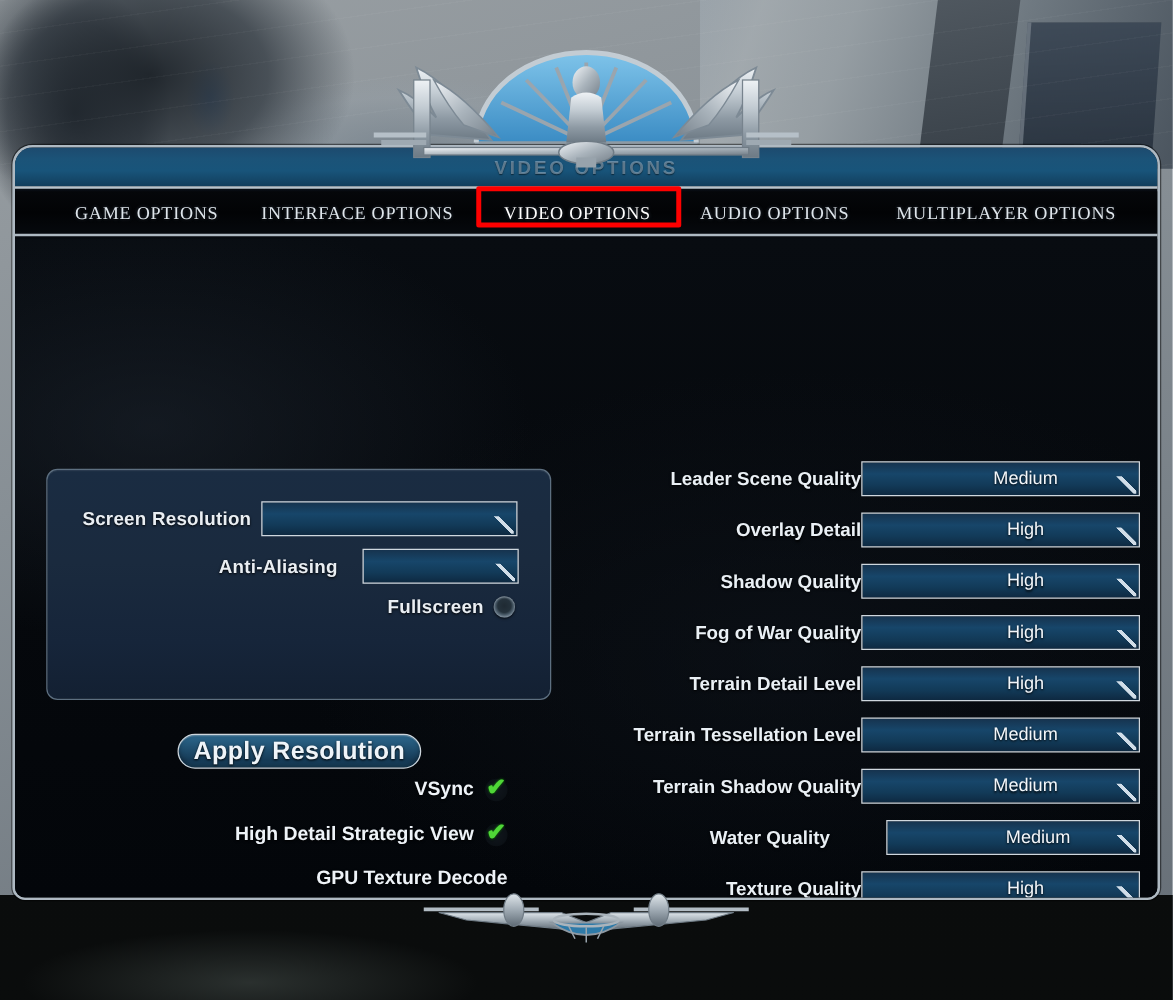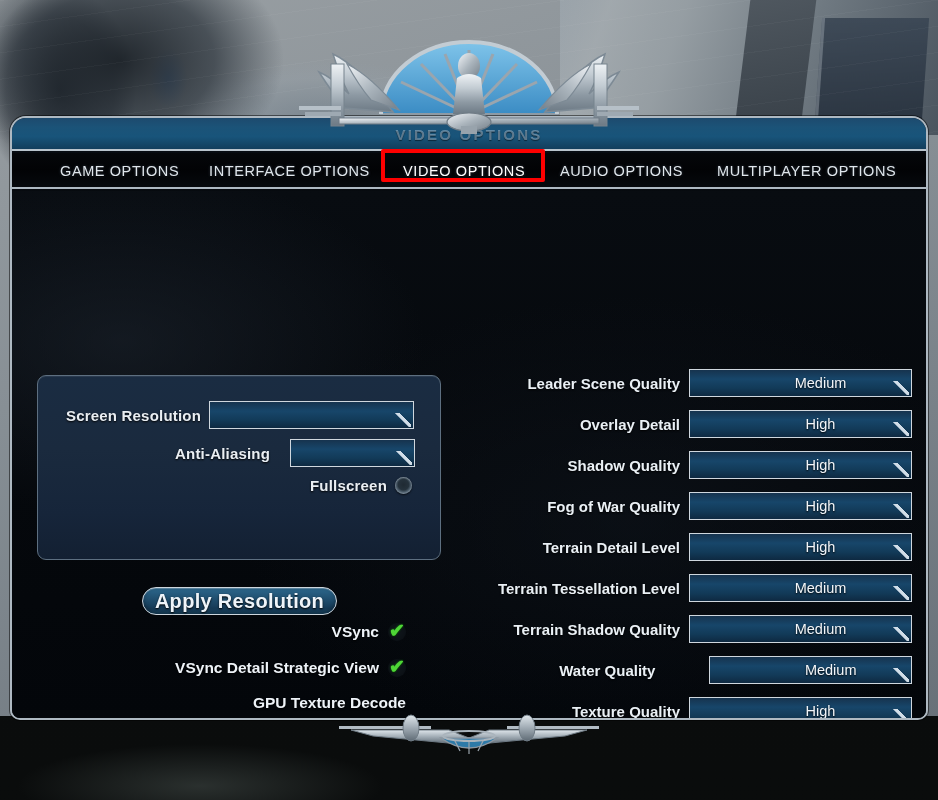--- a/index.html
+++ b/index.html
@@ -101,20 +101,21 @@
   }
 
   
   #tabbar {
     position: absolute;
     left: 0; top: 35px; width: 100%; height: 36px;
     background: linear-gradient(180deg, #05070a 0%, #020305 50%, #06090d 100%);
     border-bottom: 2px solid #aeb9c2;
     display: flex;
     align-items: center;
+    font-family: Liberation Serif, serif;
   }
   .tab {
     position: absolute;
     top: 5px;
     height: 26px;
     line-height: 26px;
     font-size: 14.5px;
     letter-spacing: 0.6px;
     font-weight: normal;
     color: #dfe6ec;
@@ -260,21 +261,20 @@
     position: absolute;
     left: 450px;
     width: 450px;
     height: 28px;
     display: flex;
     align-items: center;
   }
   .setting-label {
     width: 233px;
     text-align: right;
-    padding-right: 9px;
     font-size: 15px;
     font-weight: bold;
     color: #eaf0f5;
     text-shadow: 0 1px 2px #000;
     white-space: nowrap;
     user-select: none;
   }
   .setting-row .combo { width: 228px; padding-left: 40px; }
 
   
@@ -336,21 +336,21 @@
     <div class="pill" id="apply-res">Apply Resolution</div>
 
     <div id="checkbox-group">
         <div class="check-row" style="top: 432px; right: 520px;">
           <span class="check-label">VSync</span>
           <span class="checkbox">
             <span class="tick">✔</span>
           </span>
         </div>
         <div class="check-row" style="top: 468px; right: 520px;">
-          <span class="check-label">VSync Detail Strategic View</span>
+          <span class="check-label">High Detail Strategic View</span>
           <span class="checkbox">
             <span class="tick">✔</span>
           </span>
         </div>
         <div class="check-row" style="top: 503px; right: 520px; flex-direction: column;">
           <span class="check-label">GPU Texture Decode</span>
           <span class="checkbox">
             <span class="tick">✔</span>
           </span>
         </div>

